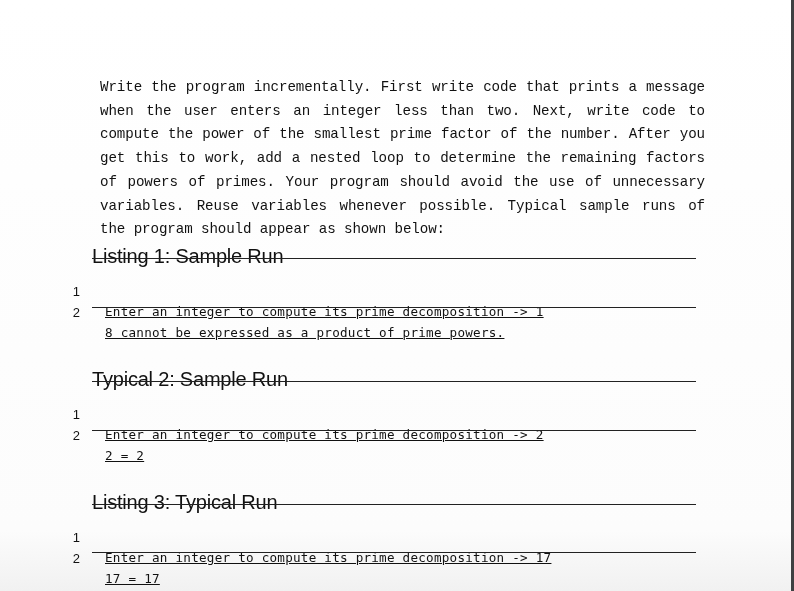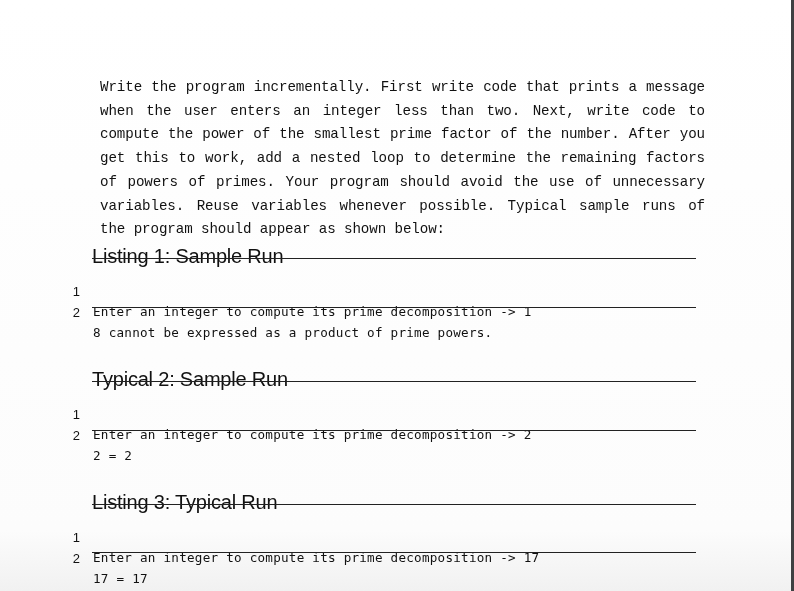--- a/index.html
+++ b/index.html
@@ -16,21 +16,21 @@
     font-family: Liberation Mono, monospace;
   }
   .listing { position: absolute; left: 0; width: 794px; }
   .caption {
     position: absolute; left: 92px; width: 604px; 
     font-size: 20px; top: 0; line-height: 18px; letter-spacing: -0.2px; margin-top: 8px;
   }
   .rule { position: absolute; left: 92px; width: 604px; height: 1px; background: #222; }
   .code-line { position: absolute; left: 0; height: 20px; font-family: "DejaVu Sans Mono", monospace; font-size: 12.6px; line-height: 20px; white-space: pre; }
   .ln { position: absolute; left: 68px; width: 12px; text-align: right; font-family: "Liberation Sans", sans-serif; font-size: 13px; }
-  .code { position: absolute; left: 93px; letter-spacing: 0.25px; }
+  .code { position: absolute; left: 105px; letter-spacing: 0.25px; text-decoration: underline; }
 </style>
 </head>
 <body>
 
 <div class="right-bar"></div>
 
 <p class="para">Write the program incrementally. First write code that prints a message when the user enters an integer less than two. Next, write code to compute the power of the smallest prime factor of the number. After you get this to work, add a nested loop to determine the remaining factors of powers of primes. Your program should avoid the use of unnecessary variables. Reuse variables whenever possible. Typical sample runs of the program should appear as shown below:</p>
 
 <div class="listing" style="top:239px;">
   <div class="caption">Listing 1: Sample Run</div>

